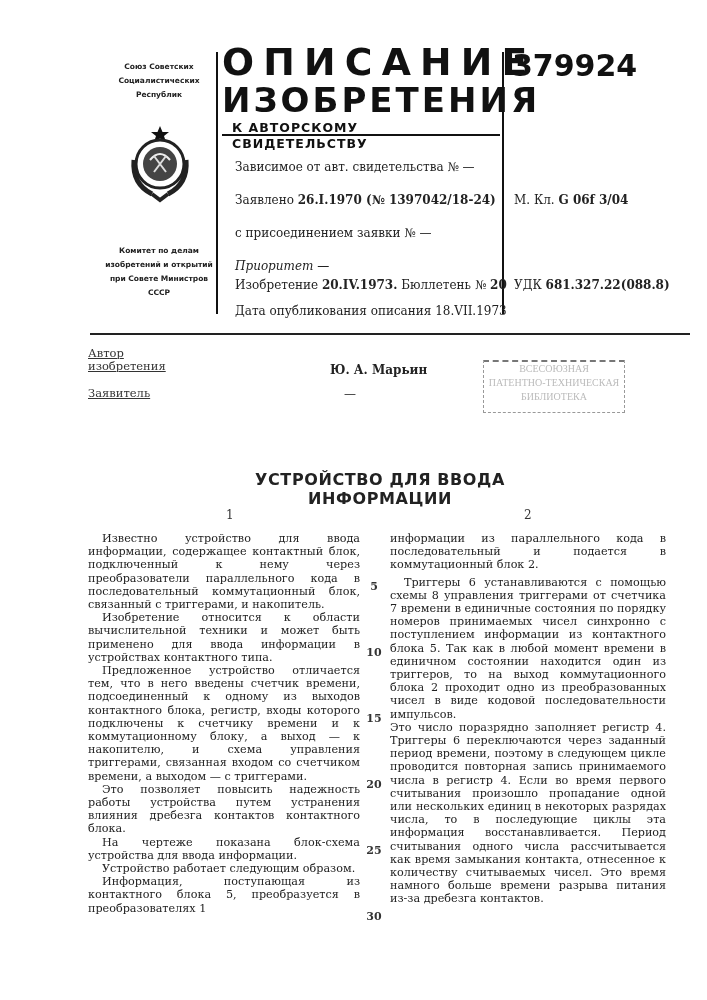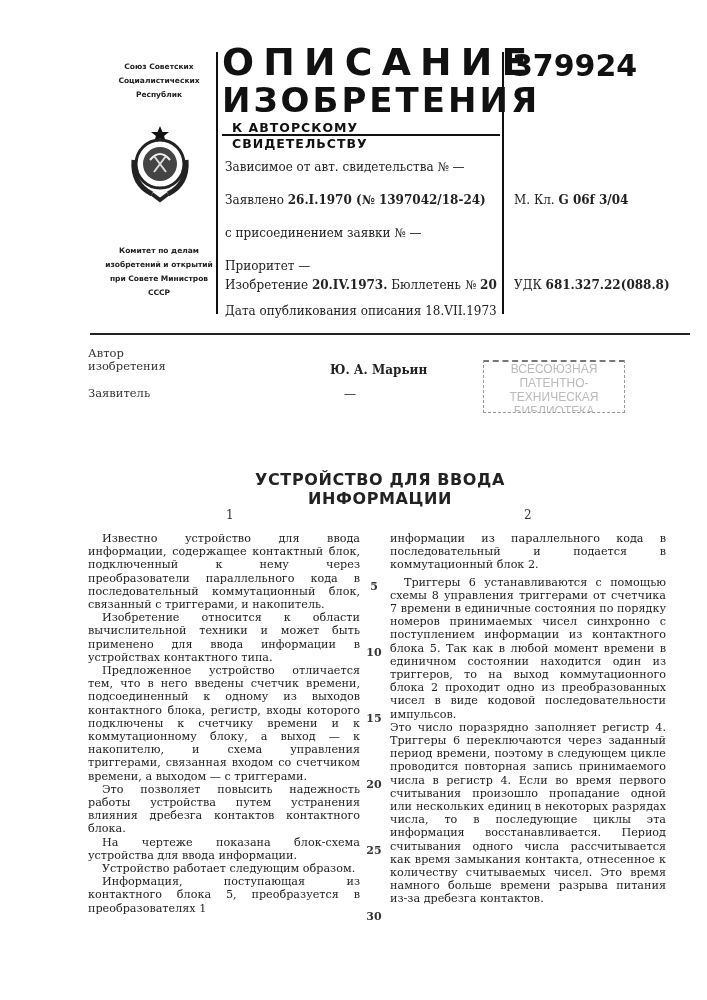--- a/index.html
+++ b/index.html
@@ -7,28 +7,28 @@
   .abs{position:absolute;}
   .left-org{left:100px;width:118px;text-align:center;font-family:"DejaVu Sans",sans-serif;font-weight:bold;font-size:7.5px;line-height:14px;color:#222;}
   .emblem{left:118px;top:120px;width:84px;height:84px;}
   .vrule{position:absolute;background:#111;width:2px;}
   .head-title{left:222px;top:44px;width:270px;font-family:"DejaVu Sans",sans-serif;font-weight:900;color:#111;}
   .t1{font-size:37px;letter-spacing:9px;line-height:38px;display:block;transform:scaleX(1.02);transform-origin:left;}
   .t2{font-size:34px;letter-spacing:3px;line-height:36px;display:block;}
   .t3{font-size:12.5px;letter-spacing:1px;line-height:16px;display:block;margin-top:2px;padding-left:10px;}
   .hrule-sub{left:222px;top:134px;width:278px;height:2px;background:#111;}
   .patno{left:512px;top:48px;font-family:"DejaVu Sans",sans-serif;font-weight:900;font-size:30px;color:#111;letter-spacing:0px;}
-  .meta{left:225px;font-size:12px;color:#222;}
+  .meta{left:235px;font-size:12px;color:#222;}
   .meta b{font-weight:bold;}
   .right-meta{left:514px;font-size:12px;color:#222;}
   .mainrule{left:90px;top:333px;width:600px;height:2px;background:#222;}
-  .lbl{left:88px;font-size:11.5px;color:#333;line-height:13px;}
+  .lbl{left:88px;font-size:11.5px;color:#333;line-height:13px;text-decoration:underline;}
   .author{left:330px;top:363px;font-size:12px;font-weight:bold;color:#222;text-align:right;}
   .dash{left:344px;top:387px;font-size:12px;color:#333;}
-  .stamp{left:483px;top:360px;width:140px;height:50px;border:1px dashed #999;border-top:2px dashed #777;color:#bbb;font-family:Liberation Sans, sans-serif;font-size:12px;text-align:center;line-height:14px;overflow:hidden;}
+  .stamp{left:483px;top:360px;width:140px;height:50px;border:1px dashed #999;border-top:2px dashed #777;color:#bbb;font-family:Liberation Serif, serif;font-size:10px;text-align:center;line-height:14px;overflow:hidden;}
   .doc-title{left:230px;top:470px;width:300px;text-align:center;font-family:"DejaVu Sans",sans-serif;font-weight:bold;font-size:16px;letter-spacing:0.6px;color:#222;}
   .colno{font-size:12px;color:#333;}
   .col{font-size:11.2px;line-height:13.2px;color:#222;text-align:justify;}
   .col p{margin:0;}
   .col p.ind{text-indent:14px;}
   .col1{left:88px;top:532px;width:272px;}
   .col2{left:390px;top:532px;width:276px;}
   .lineno{left:364px;font-size:11px;font-weight:bold;color:#333;width:20px;text-align:center;}
 </style>
 </head>
@@ -70,21 +70,21 @@
 <div class="abs hrule-sub"></div>
 
 <div class="abs patno">379924</div>
 
 <div class="abs meta" style="top:160px;">Зависимое от авт. свидетельства № —</div>
 <div class="abs meta" style="top:193px;">
   <span>Заявлено</span>
   <b>26.I.1970 (№ 1397042/18-24)</b>
 </div>
 <div class="abs meta" style="top:226px;">с присоединением заявки № —</div>
-<div class="abs meta" style="top:259px;">Приоритет —</div>
+<div class="abs meta" style="top:259px;font-style:italic;">Приоритет —</div>
 <div class="abs meta" style="top:278px;">
   <span>Изобретение</span>
   <b>20.IV.1973.</b>
   <span>Бюллетень №</span>
   <b>20</b>
 </div>
 <div class="abs meta" style="top:304px;">Дата опубликования описания 18.VII.1973</div>
 
 <div class="abs right-meta" style="top:193px;">
   <span>М. Кл.</span>

